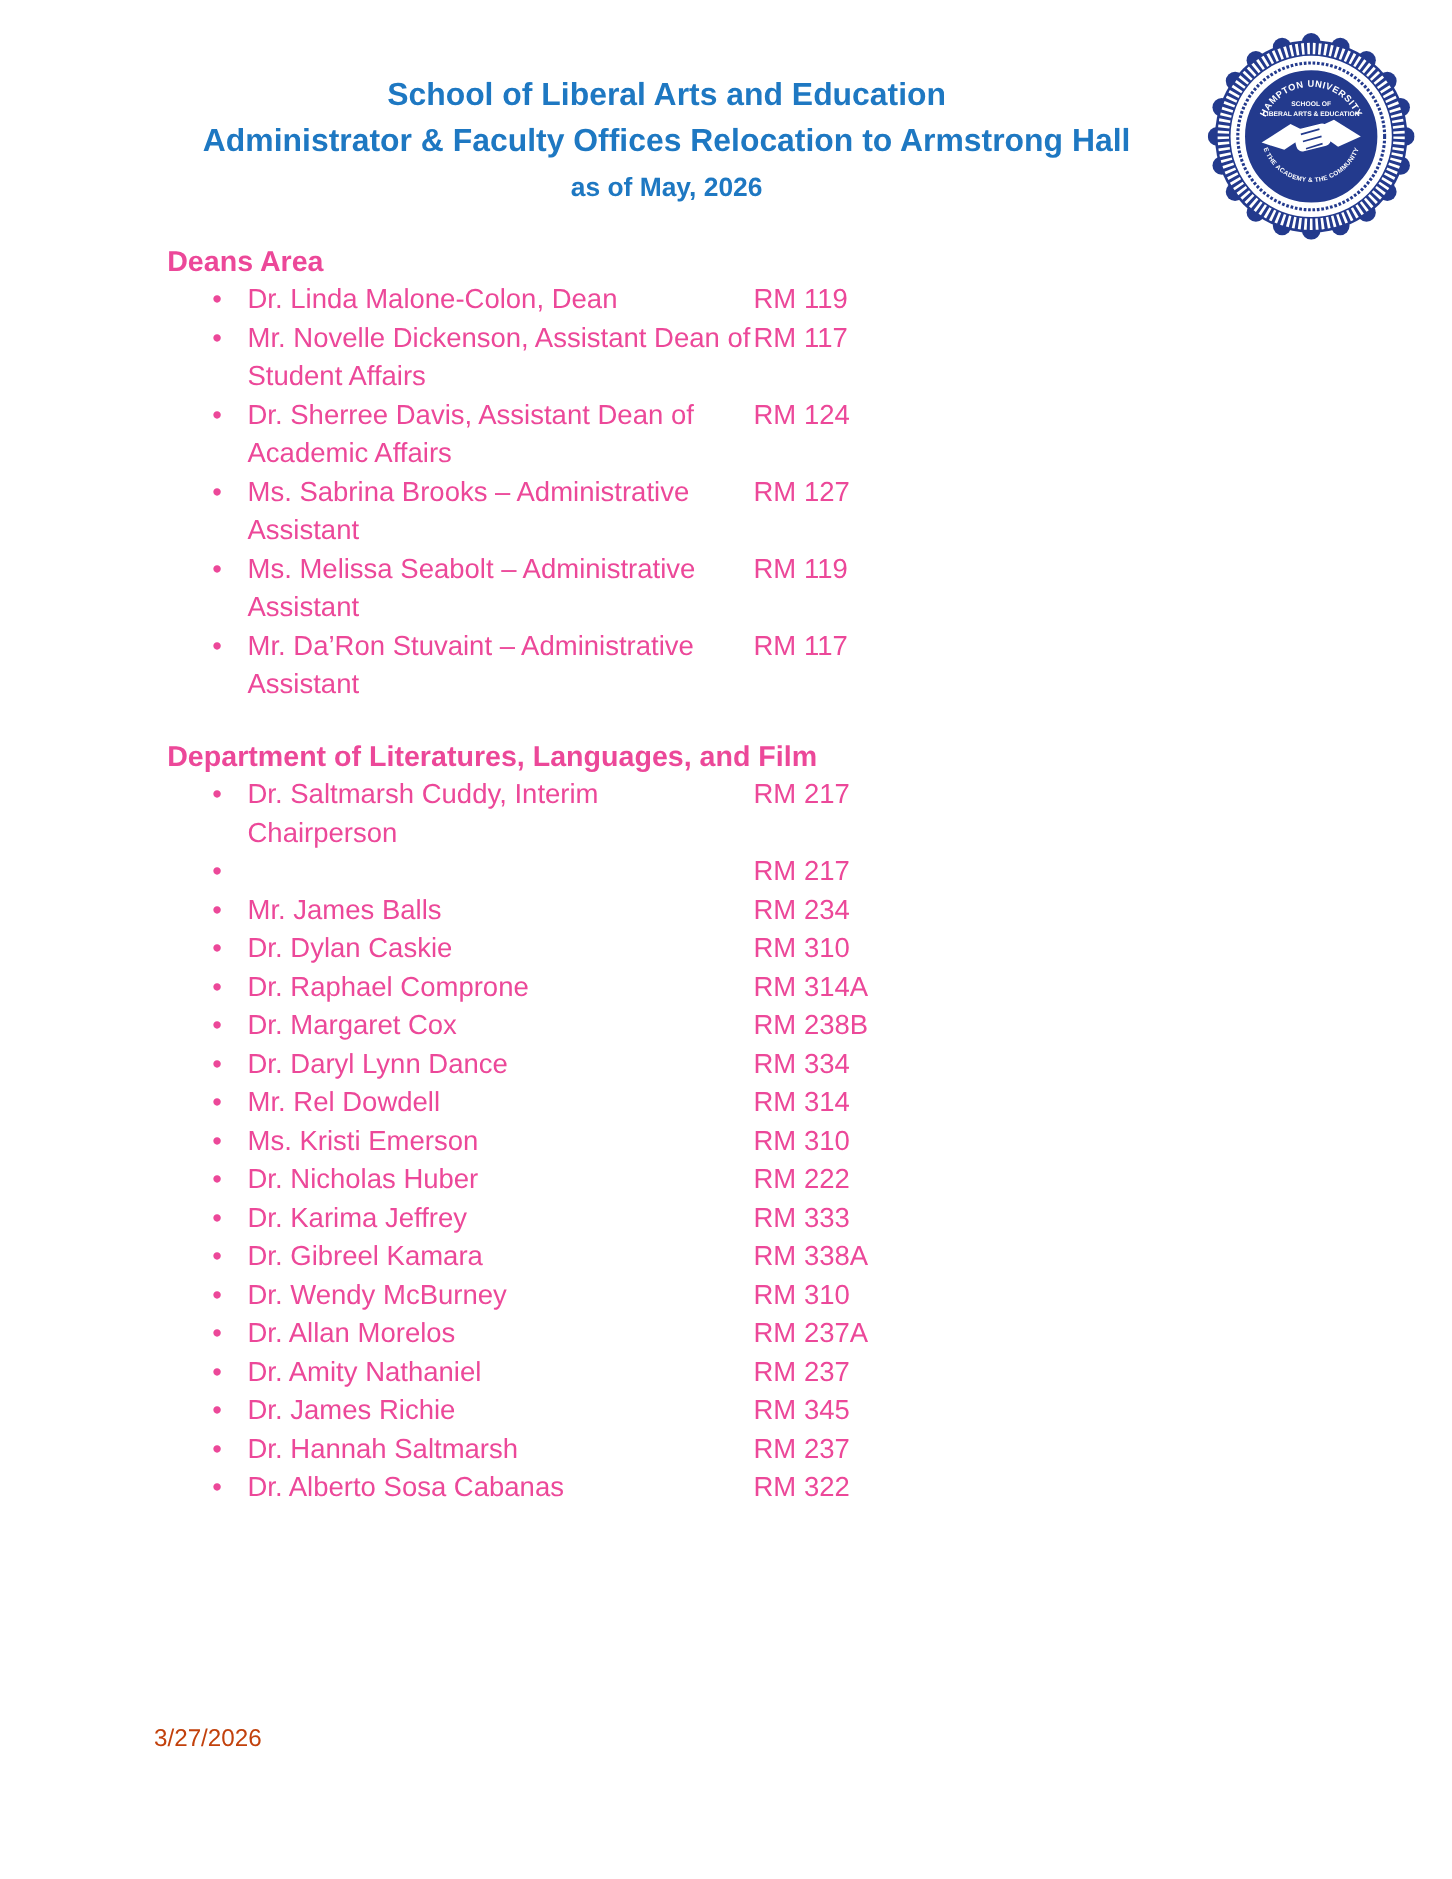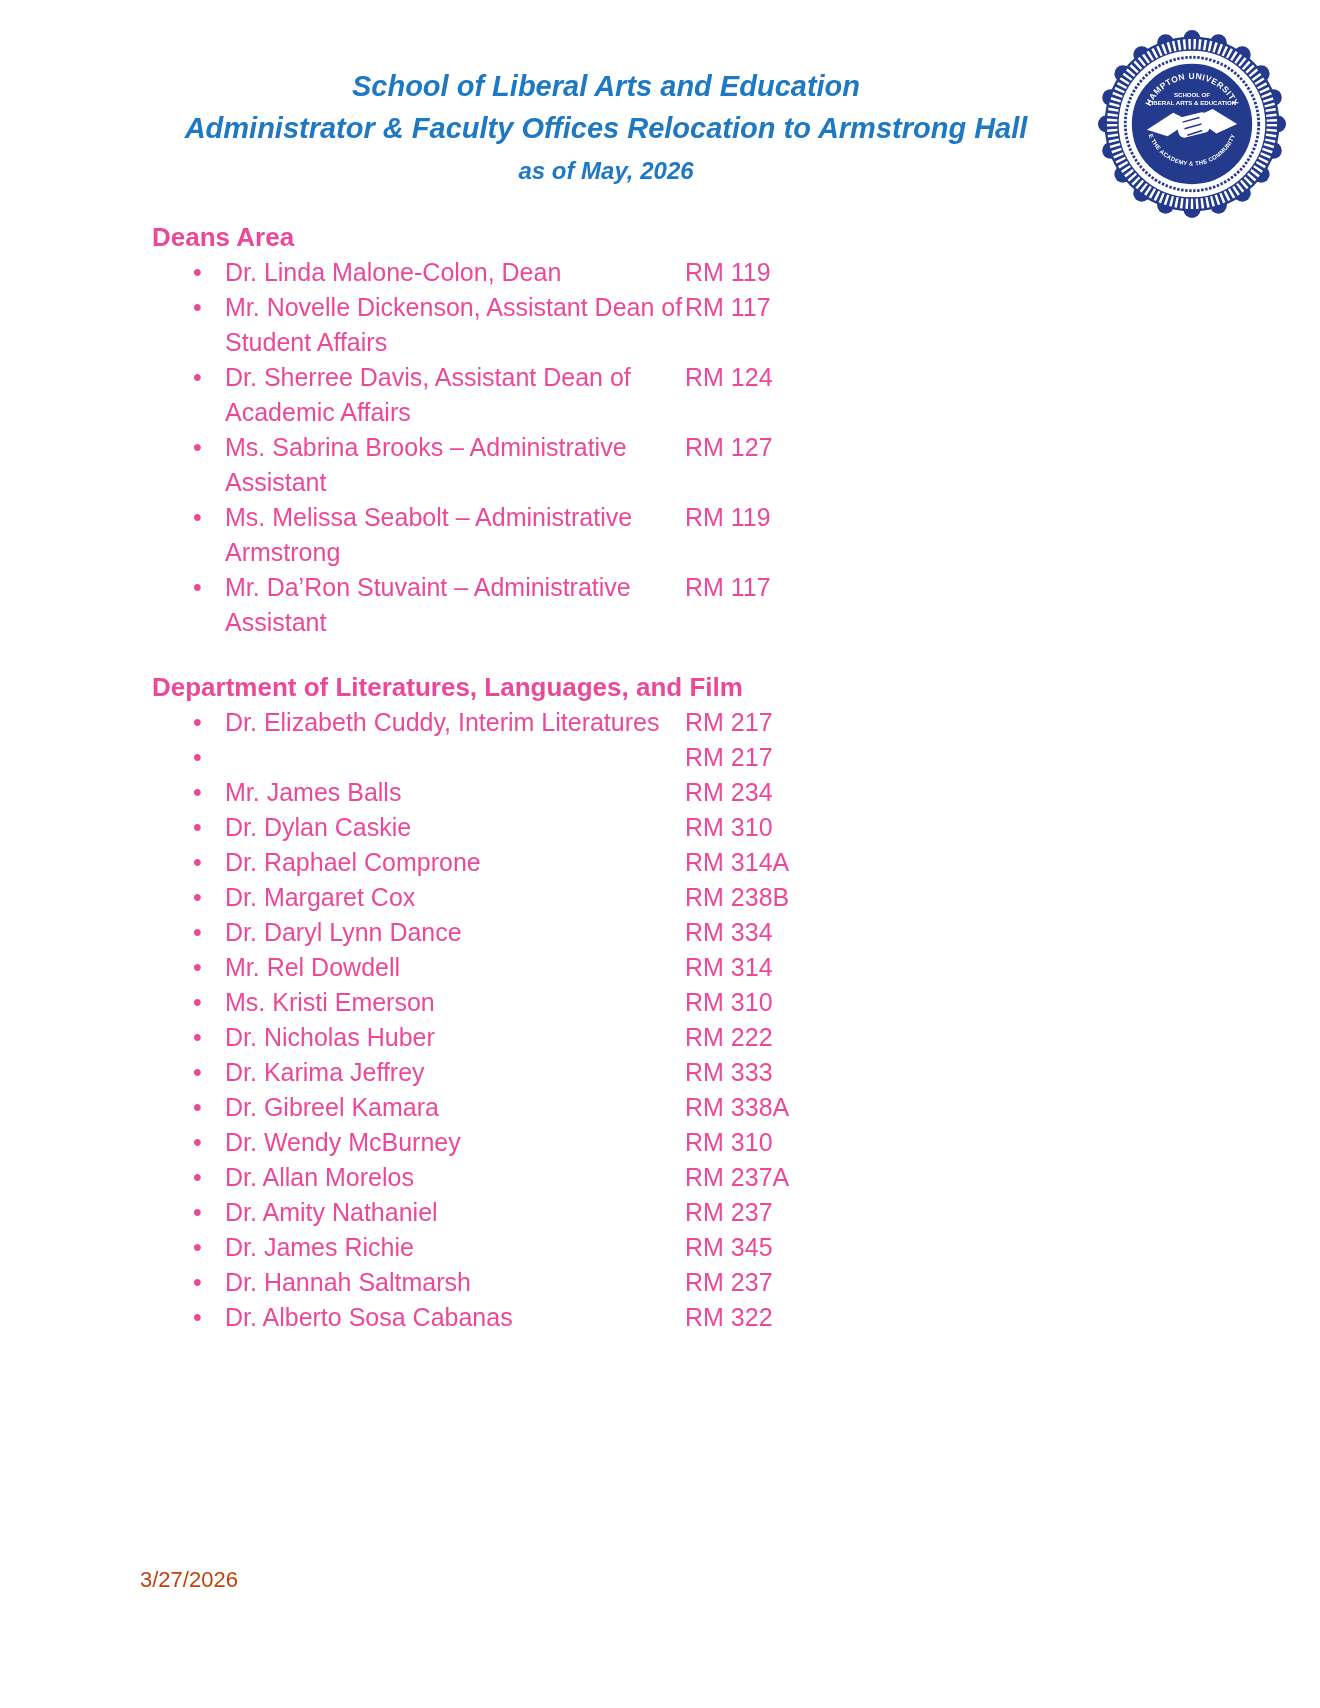--- a/index.html
+++ b/index.html
@@ -6,21 +6,21 @@
   .page{
     position:relative;
     width:1320px;height:1708px;
     background:#ffffff;
     font-family:"Liberation Sans", sans-serif;
     overflow:hidden;
   }
   
   .titles{
     position:absolute;left:152px;top:66px;width:908px;
-    text-align:center;color:#1e78c2;font-style:italic;
+    text-align:center;color:#1e78c2;
   }
   .t1{font-size:29px;font-weight:bold;line-height:40px;white-space:nowrap;}
   .t2{font-size:29px;font-weight:bold;line-height:44px;white-space:nowrap;}
   .t3{font-size:24px;font-weight:bold;line-height:42px;white-space:nowrap;}
   
   .seal{position:absolute;left:1098px;top:30px;width:188px;height:188px;}
   
   .content{position:absolute;left:152px;top:220px;width:760px;color:#ec4899;}
   .section + .section{margin-top:30px;}
   .section-heading{
@@ -127,38 +127,38 @@
   </li>
 
   <li class="row">
     <span class="bullet">•</span>
     <span class="name">Ms. Sabrina Brooks – Administrative Assistant</span>
     <span class="room">RM 127</span>
   </li>
 
   <li class="row">
     <span class="bullet">•</span>
-    <span class="name">Ms. Melissa Seabolt – Administrative Armstrong</span>
+    <span class="name">Ms. Melissa Seabolt – Administrative Assistant</span>
     <span class="room">RM 119</span>
   </li>
 
   <li class="row">
     <span class="bullet">•</span>
     <span class="name">Mr. Da’Ron Stuvaint – Administrative Assistant</span>
     <span class="room">RM 117</span>
   </li>
 </ul>
   </section>
 
   <section class="section">
     <h2 class="section-heading">Department of Literatures, Languages, and Film</h2>
     <ul class="roster">
   <li class="row">
     <span class="bullet">•</span>
-    <span class="name">Dr. Elizabeth Cuddy, Interim Literatures</span>
+    <span class="name">Dr. Saltmarsh Cuddy, Interim Chairperson</span>
     <span class="room">RM 217</span>
   </li>
 
   <li class="row">
     <span class="bullet">•</span>
     <span class="room">RM 217</span>
   </li>
 
   <li class="row">
     <span class="bullet">•</span>

